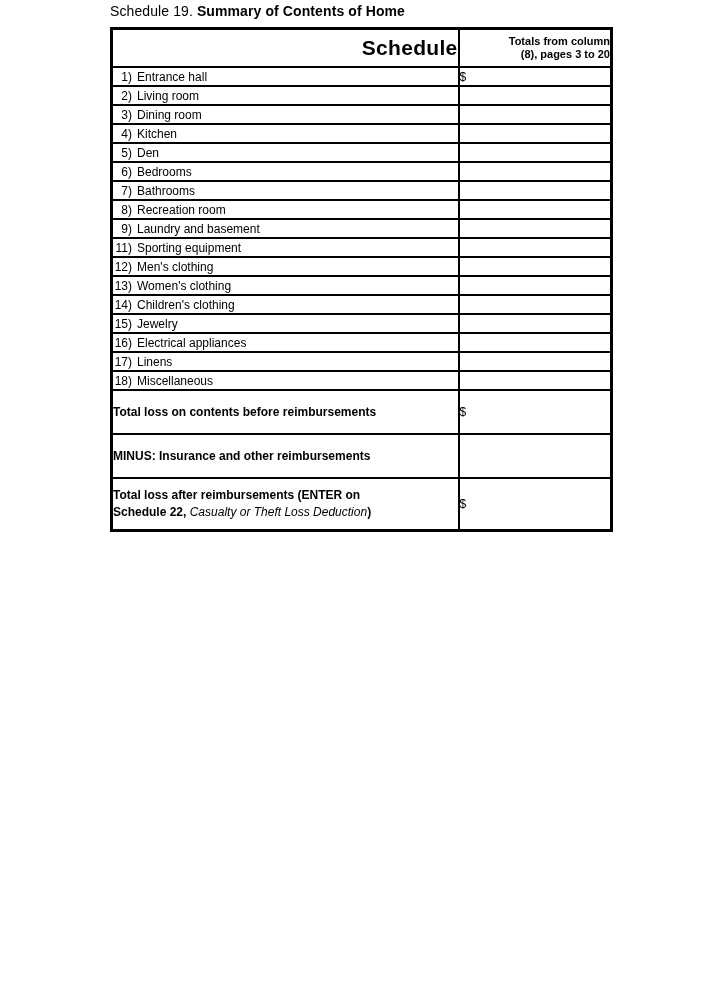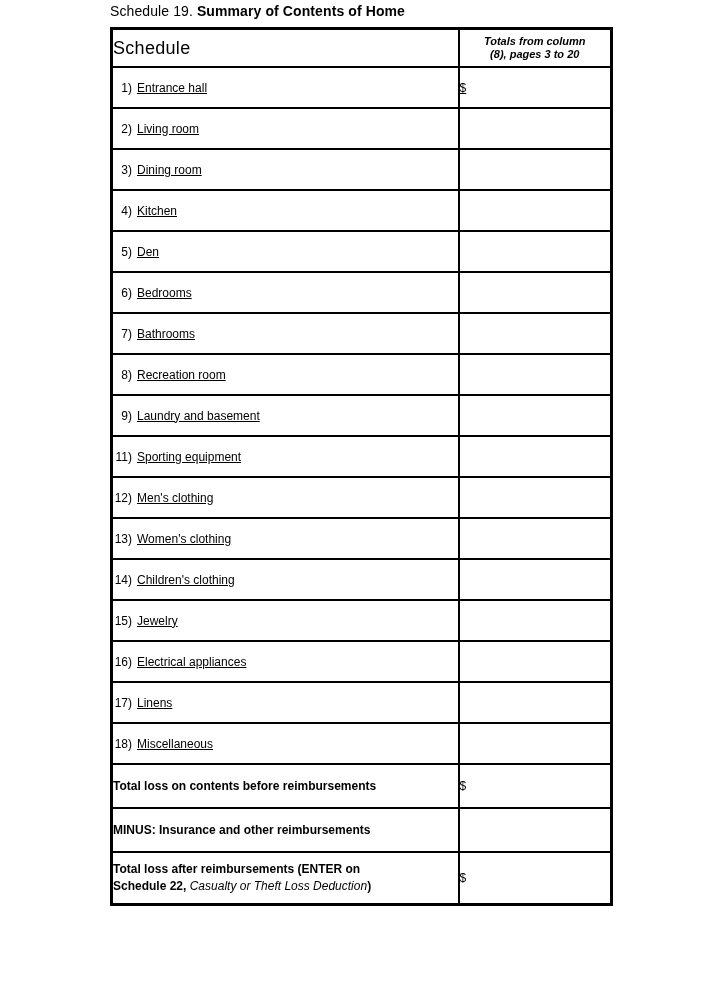--- a/index.html
+++ b/index.html
@@ -37,35 +37,34 @@
   }
   table.schedule td, table.schedule th {
     border: 2px solid #000;
     padding: 0;
     vertical-align: middle;
     overflow: hidden;
   }
   th.h-schedule {
     width: 347px;
     height: 36px;
-    font-size: 18px;
-    font-weight: 400;
+    font-size: 21px;
+    font-weight: 700;
     letter-spacing: 0.3px;
-    text-align: left;
+    text-align: right;
   }
   th.h-totals {
     font-size: 11px;
     line-height: 13.5px;
     font-weight: 700;
-    text-align: center;
+    text-align: right;
     padding: 3px 4px 2px 7px;
     vertical-align: middle;
-    font-style: italic;
-  }
-  tr.data { height: 41px; text-decoration: underline; }
+  }
+  tr.data { height: 19px; }
   td.lbl-cell {
     font-size: 12px;
     padding-left: 6px;
     white-space: nowrap;
   }
   span.num {
     display: inline-block;
     width: 19px;
     text-align: right;
     margin-right: 5px;

